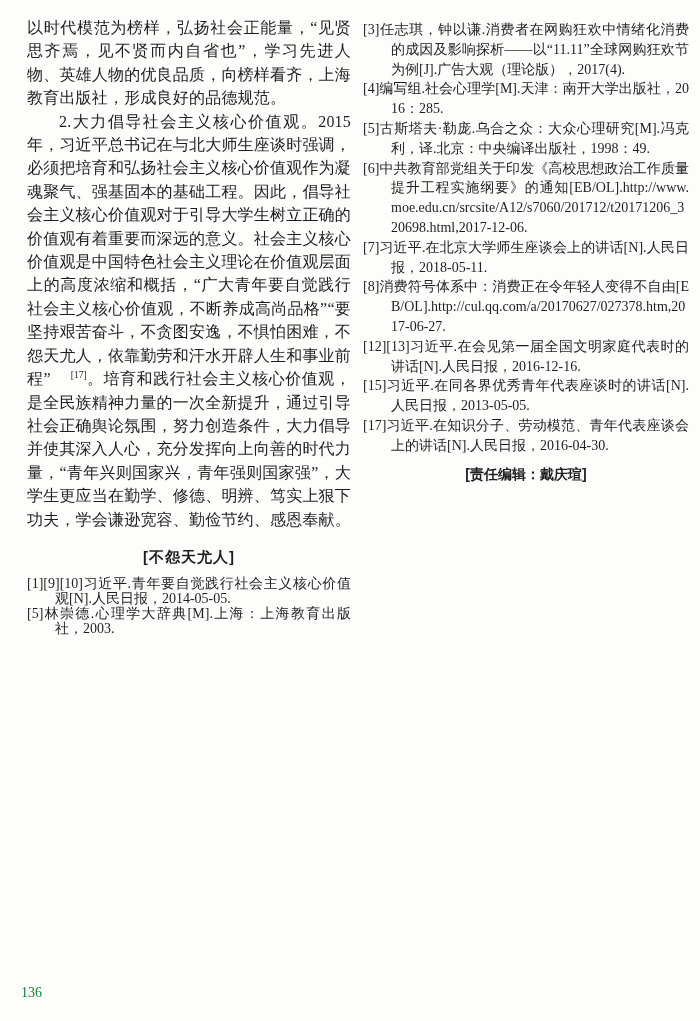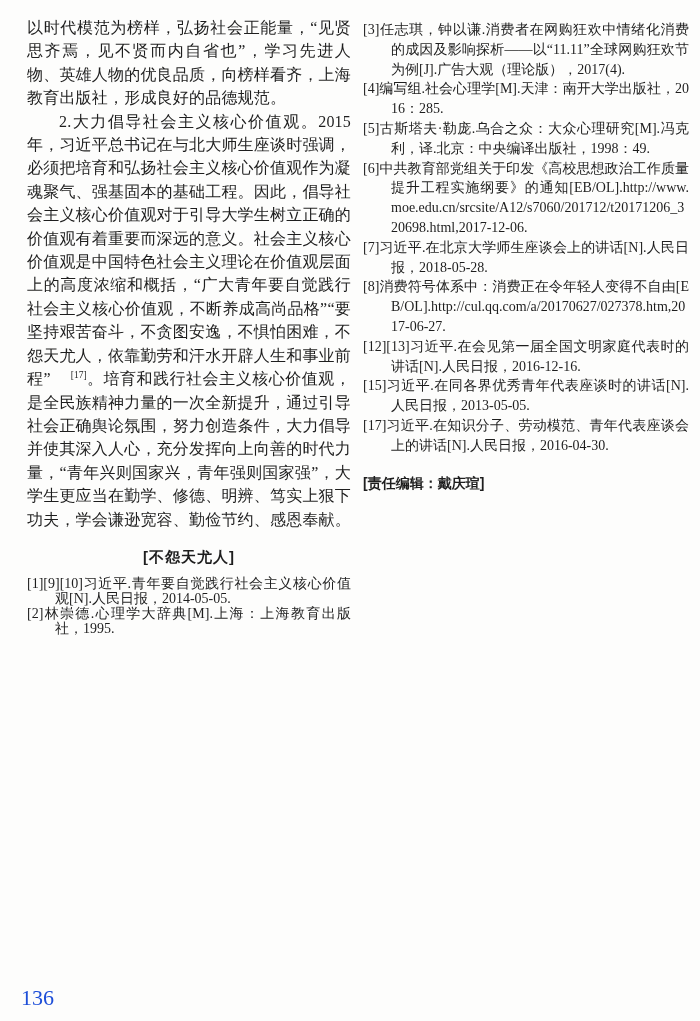--- a/index.html
+++ b/index.html
@@ -63,58 +63,58 @@
     font-size: 14px;
     text-align: justify;
     text-justify: inter-ideograph;
     padding-left: 2em;
     text-indent: -2em;
     word-break: break-all;
   }
   .left-refs .ref  { line-height: 15px; }
   .right-refs .ref { line-height: 19.8px; }
   .editor {
-    margin: 19px 0 0 0;
-    text-align: left;
+    margin: 10px 0 0 0;
+    text-align: center;
     font-family: "Liberation Sans", sans-serif;
     font-weight: bold;
     font-size: 14px;
   }
   .page-number {
     position: absolute;
     left: 21px;
     top: 985px;
-    font-size: 22px;
-    color: #1d4ed8;
+    font-size: 14px;
+    color: #15803d;
   }
 </style>
 </head>
 <body>
 
 <div class="page">
 
   <div class="col left">
     <p class="body-p">以时代模范为榜样，弘扬社会正能量，“见贤思齐焉，见不贤而内自省也”，学习先进人物、英雄人物的优良品质，向榜样看齐，上海教育出版社，形成良好的品德规范。</p>
     <p class="body-p indent"><span>2.大力倡导社会主义核心价值观。2015 年，习近平总书记在与北大师生座谈时强调，必须把培育和弘扬社会主义核心价值观作为凝魂聚气、强基固本的基础工程。因此，倡导社会主义核心价值观对于引导大学生树立正确的价值观有着重要而深远的意义。社会主义核心价值观是中国特色社会主义理论在价值观层面上的高度浓缩和概括，“广大青年要自觉践行社会主义核心价值观，不断养成高尚品格”“要坚持艰苦奋斗，不贪图安逸，不惧怕困难，不怨天尤人，依靠勤劳和汗水开辟人生和事业前程”</span><sup class="cite">[17]</sup><span>。培育和践行社会主义核心价值观，是全民族精神力量的一次全新提升，通过引导社会正确舆论氛围，努力创造条件，大力倡导并使其深入人心，充分发挥向上向善的时代力量，“青年兴则国家兴，青年强则国家强”，大学生更应当在勤学、修德、明辨、笃实上狠下功夫，学会谦逊宽容、勤俭节约、感恩奉献。</span></p>
 
     <h3 class="ref-heading">[不怨天尤人]</h3>
 
     <div class="refs left-refs">
       <p class="ref">[1][9][10]习近平.青年要自觉践行社会主义核心价值观[N].人民日报，2014-05-05.</p>
-      <p class="ref">[2]林崇德.心理学大辞典[M].上海：上海教育出版社，1995.</p>
+      <p class="ref">[5]林崇德.心理学大辞典[M].上海：上海教育出版社，2003.</p>
     </div>
   </div>
 
   <div class="col right">
     <div class="refs right-refs">
       <p class="ref">[3]任志琪，钟以谦.消费者在网购狂欢中情绪化消费的成因及影响探析——以“11.11”全球网购狂欢节为例[J].广告大观（理论版），2017(4).</p>
       <p class="ref">[4]编写组.社会心理学[M].天津：南开大学出版社，2016：285.</p>
       <p class="ref">[5]古斯塔夫·勒庞.乌合之众：大众心理研究[M].冯克利，译.北京：中央编译出版社，1998：49.</p>
       <p class="ref">[6]中共教育部党组关于印发《高校思想政治工作质量提升工程实施纲要》的通知[EB/OL].http://www.moe.edu.cn/srcsite/A12/s7060/201712/t20171206_320698.html,2017-12-06.</p>
-      <p class="ref">[7]习近平.在北京大学师生座谈会上的讲话[N].人民日报，2018-05-28.</p>
+      <p class="ref">[7]习近平.在北京大学师生座谈会上的讲话[N].人民日报，2018-05-11.</p>
       <p class="ref">[8]消费符号体系中：消费正在令年轻人变得不自由[EB/OL].http://cul.qq.com/a/20170627/027378.htm,2017-06-27.</p>
       <p class="ref">[12][13]习近平.在会见第一届全国文明家庭代表时的讲话[N].人民日报，2016-12-16.</p>
       <p class="ref">[15]习近平.在同各界优秀青年代表座谈时的讲话[N].人民日报，2013-05-05.</p>
       <p class="ref">[17]习近平.在知识分子、劳动模范、青年代表座谈会上的讲话[N].人民日报，2016-04-30.</p>
     </div>
     <p class="editor">[责任编辑：戴庆瑄]</p>
   </div>
 
   <div class="page-number">136</div>
 

